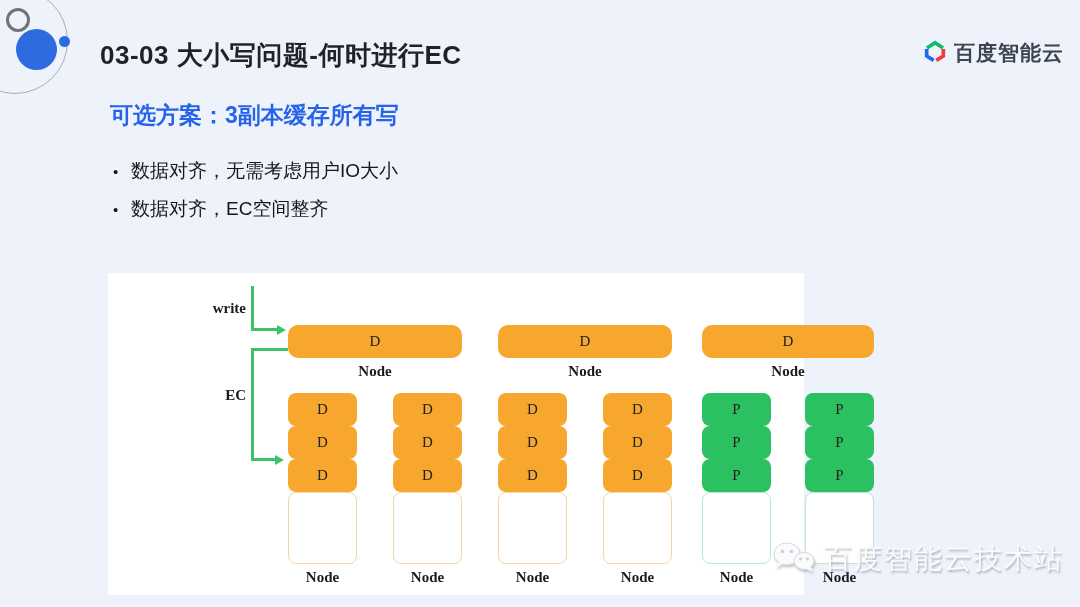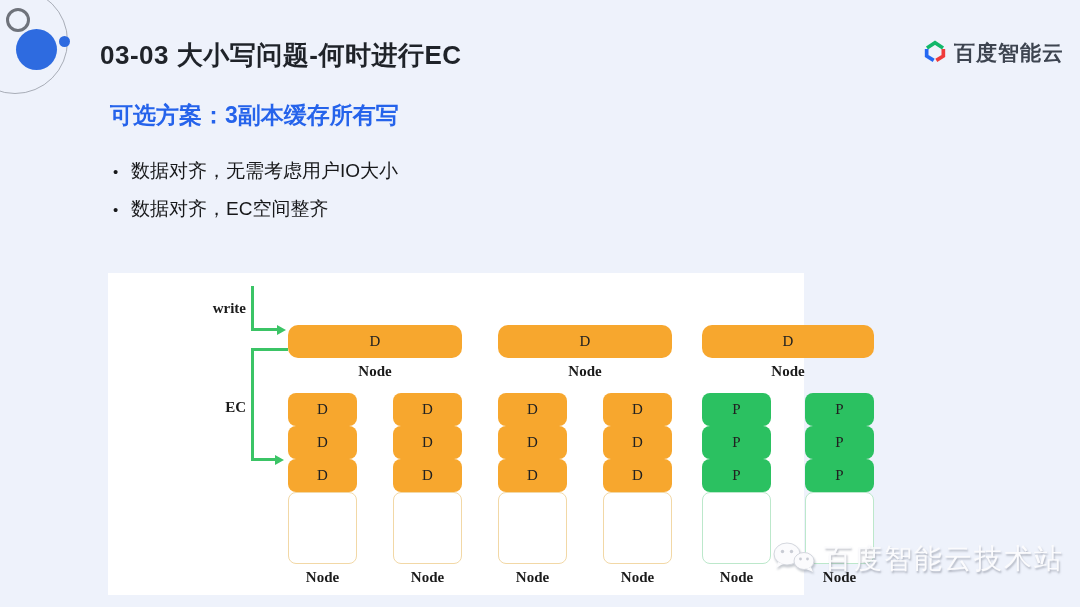--- a/index.html
+++ b/index.html
@@ -18,21 +18,21 @@
   .logo-text{font-size:21px;font-weight:700;color:#3D4450;letter-spacing:1px;}
   
   .subtitle{position:absolute;left:110px;top:100px;font-size:23px;font-weight:800;color:#2563EB;}
   .bullets{position:absolute;left:113px;top:152px;}
   .bullet-row{display:flex;align-items:center;height:38px;font-size:19px;color:#17181A;}
   .bullet-row .dot{width:18px;font-size:15px;color:#17181A;}
   
   .panel{position:absolute;left:108px;top:233px;width:696px;height:322px;background:#FFFFFF;margin-top:40px;}
   .flow-label{position:absolute;left:90px;width:48px;text-align:right;font-family:"Liberation Serif","DejaVu Serif",serif;font-size:15px;font-weight:700;color:#1B1B1B;}
   .lab-write{top:27px;}
-  .lab-ec{top:126px;}
+  .lab-ec{top:114px;}
   .gline{position:absolute;background:#3BC466;}
   .arrow-right{position:absolute;width:0;height:0;border-top:5px solid transparent;border-bottom:5px solid transparent;border-left:9px solid #3BC466;}
   .rep-bar{position:absolute;top:52px;height:33px;background:#F7A72E;border-radius:10px;
     display:flex;align-items:center;justify-content:center;
     font-family:"Liberation Serif","DejaVu Serif",serif;font-size:15px;color:#212121;}
   .rep-node{position:absolute;top:90px;text-align:center;font-family:"Liberation Serif","DejaVu Serif",serif;font-size:15px;font-weight:700;color:#1B1B1B;}
   .col{position:absolute;top:120px;width:69px;}
   .blk{height:33px;border-radius:8px;display:flex;align-items:center;justify-content:center;
     font-family:"Liberation Serif","DejaVu Serif",serif;font-size:15px;color:#212121;}
   .col-data .blk{background:#F7A72E;}

